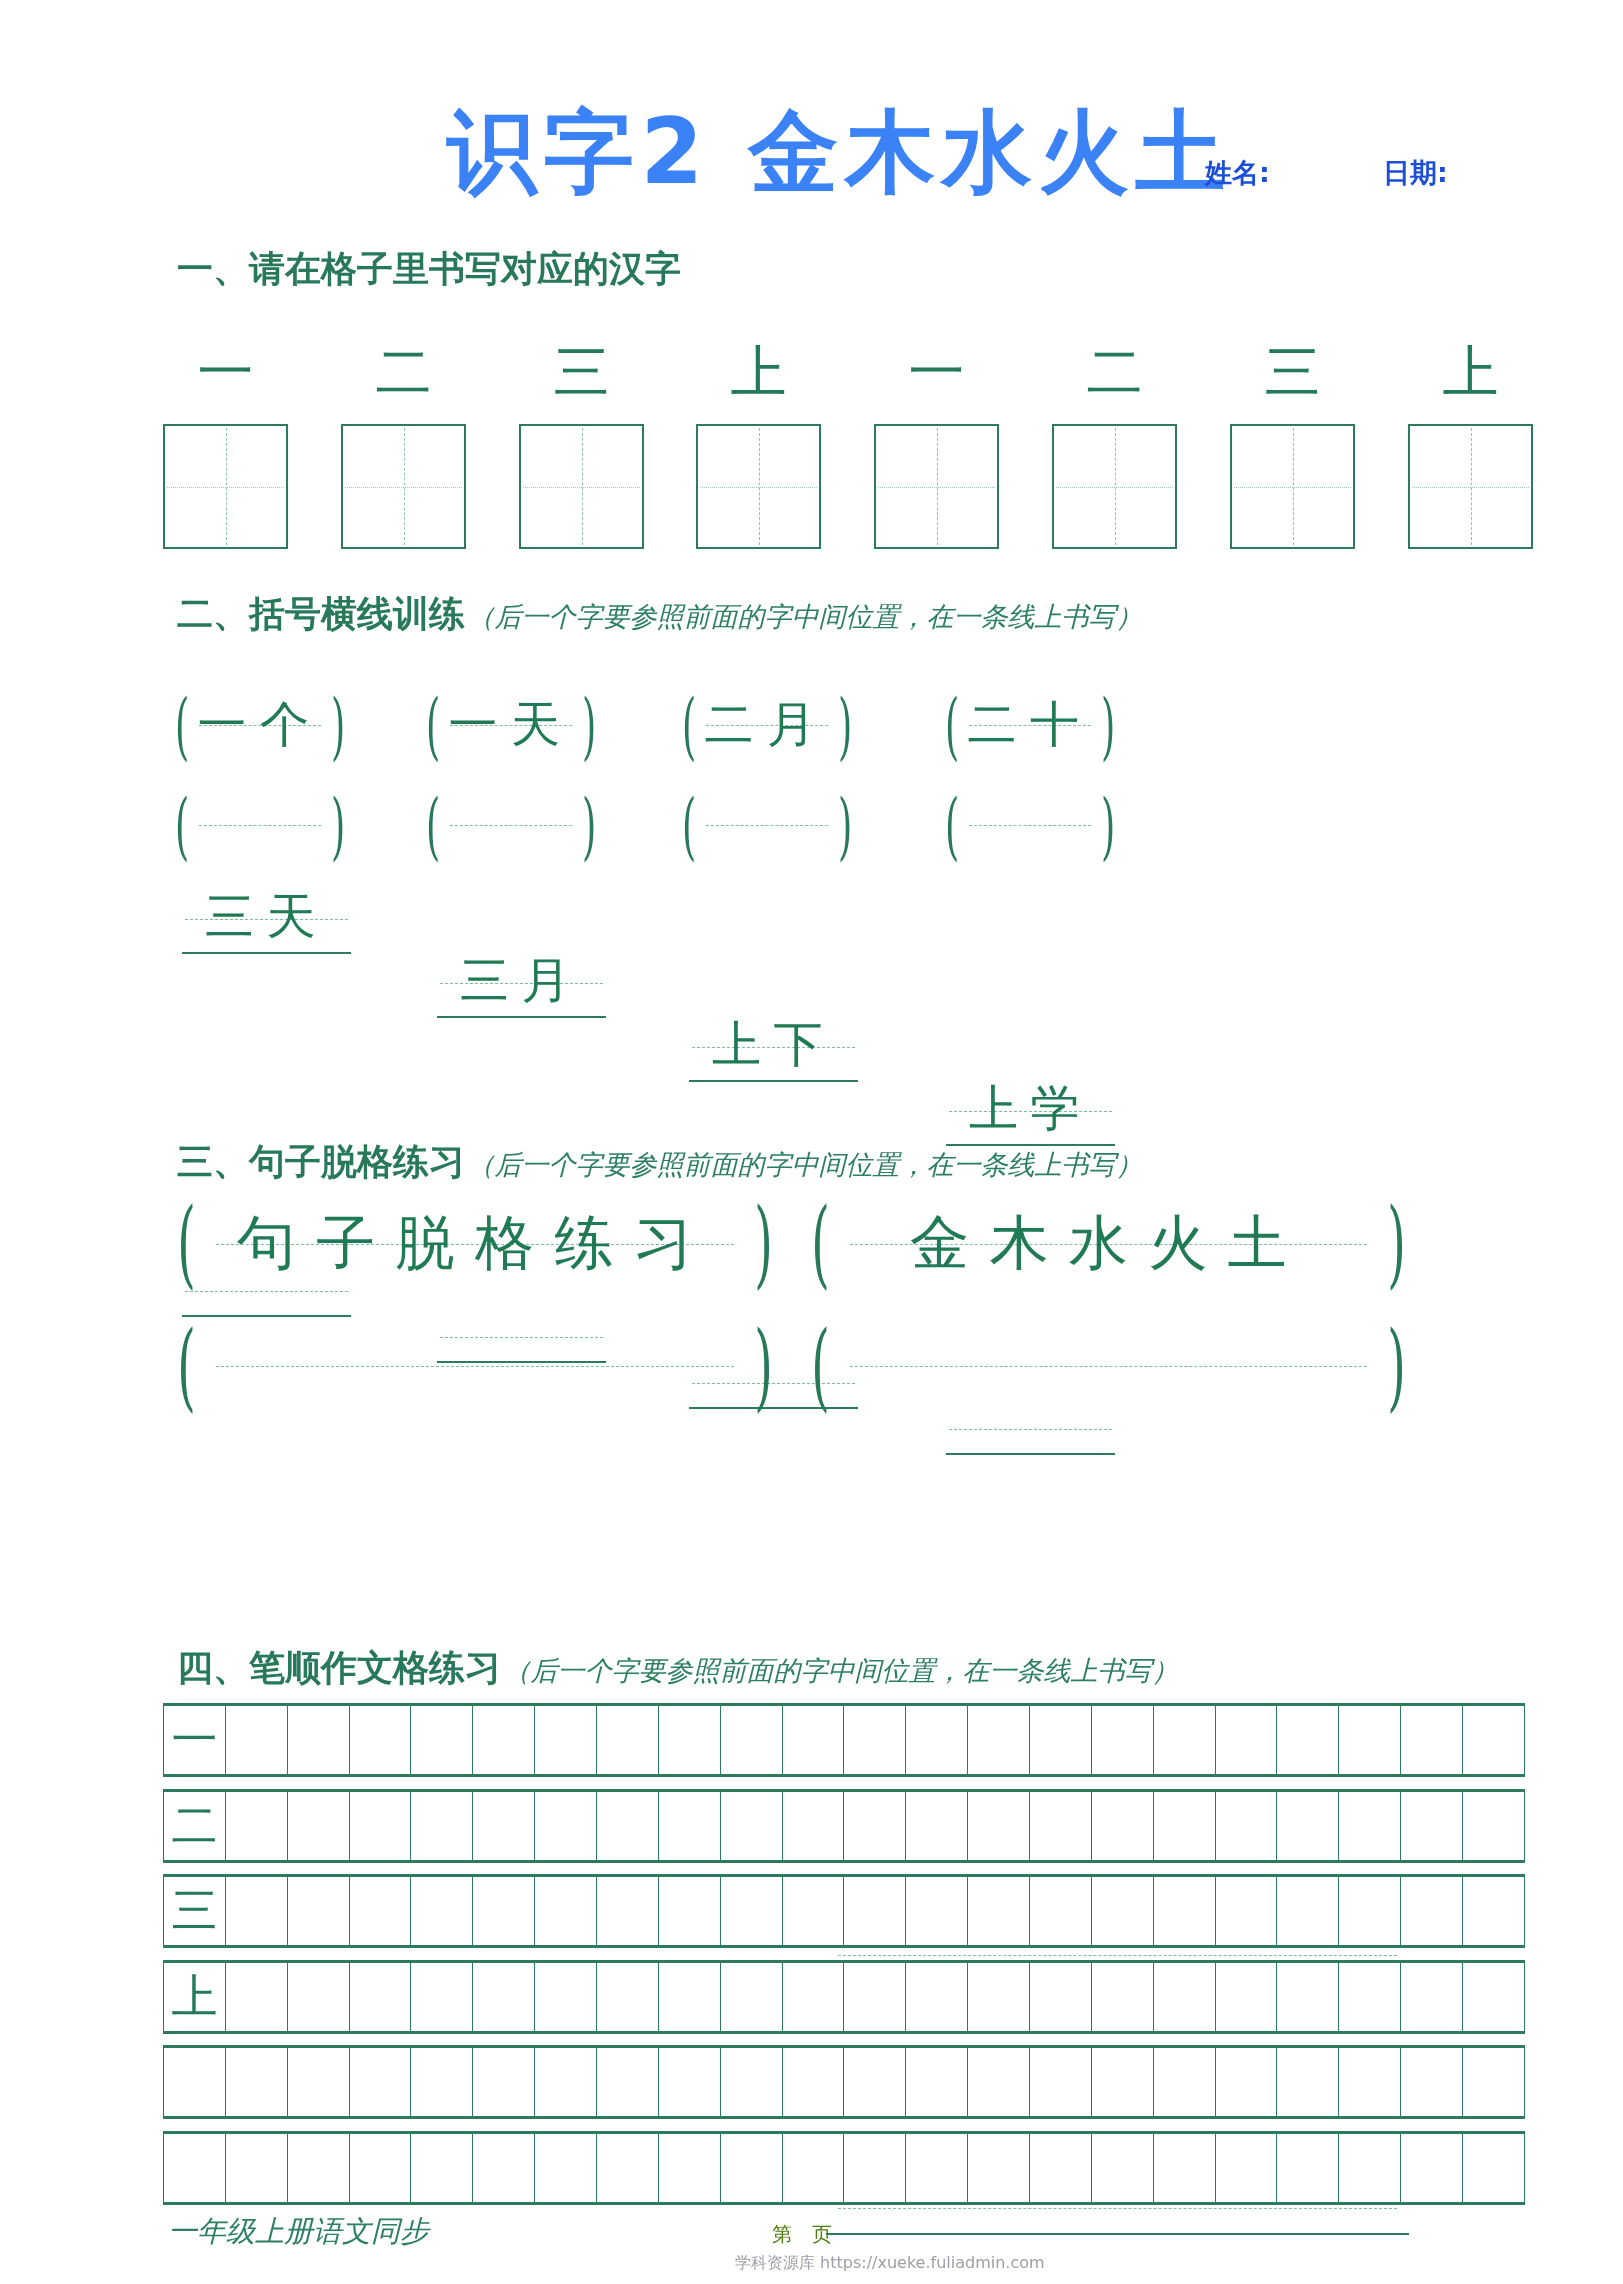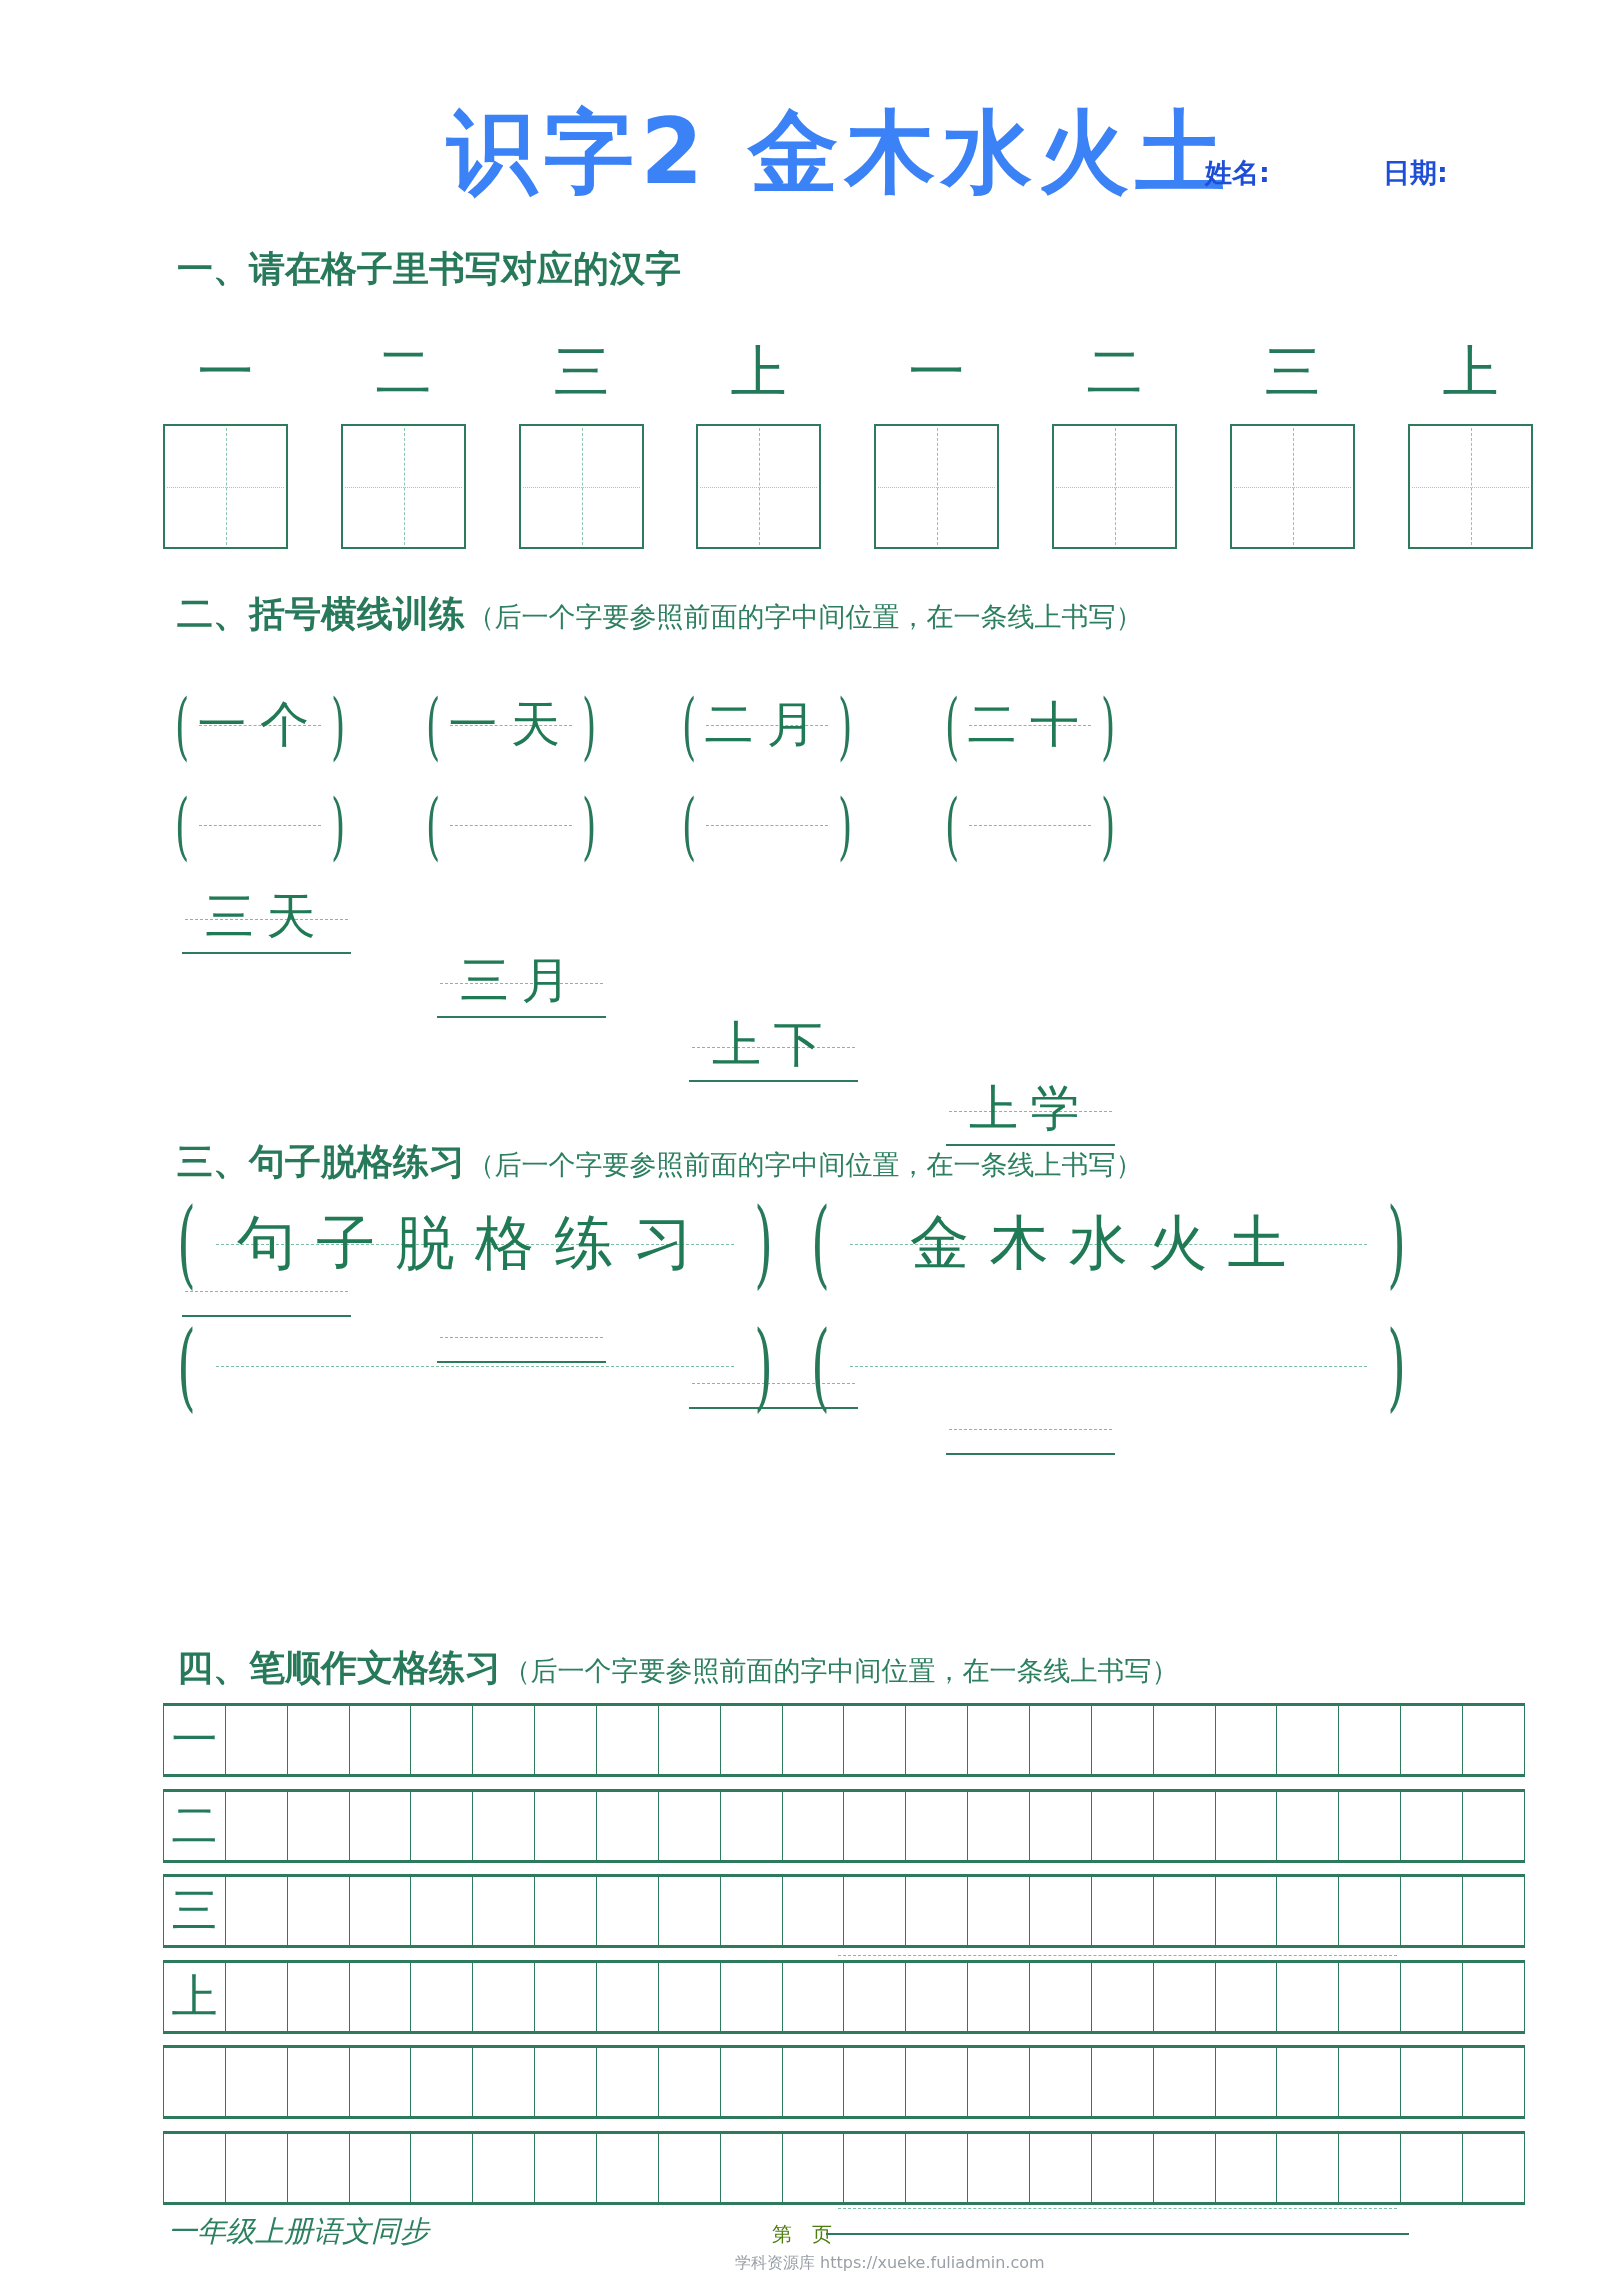--- a/index.html
+++ b/index.html
@@ -18,21 +18,21 @@
   }
   .meta-label { top:155px; font-size:27px; font-weight:bold; color:#1d4ed8; }
   .meta-name { left:1205px; }
   .meta-date { left:1383px; }
 
   
   .sec-heading { left:153px; white-space:nowrap; }
   .sec-heading .h-bold { font-size:36px; font-weight:bold; color:#27795a;margin-left:24px; }
   .sec-heading .h-note {
     font-size:27px; font-weight:normal; color:#2c7f5f;
-    font-family:"DejaVu Serif","Liberation Serif",serif; 
+    font-family:"DejaVu Serif","Liberation Serif",serif; font-style:italic;
   }
 
   
   .pchar {
     top:333px; width:125px; text-align:center; font-size:56px;
     font-family:"DejaVu Serif","Liberation Serif",serif; color:#24795a;
     line-height:1.4;
   }
   .wbox {
     top:424px; width:125px; height:125px;

